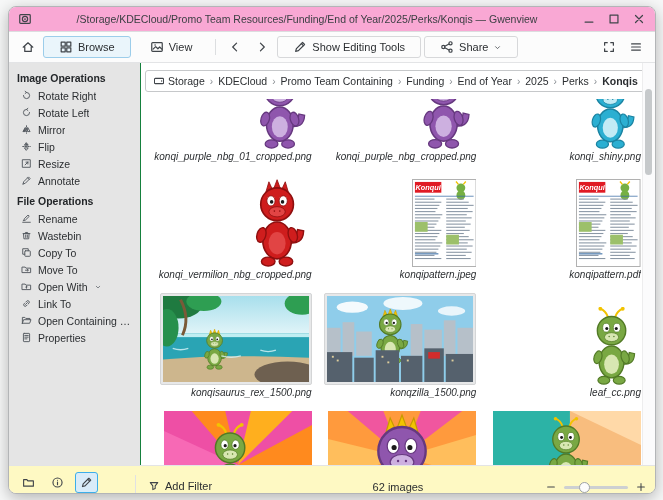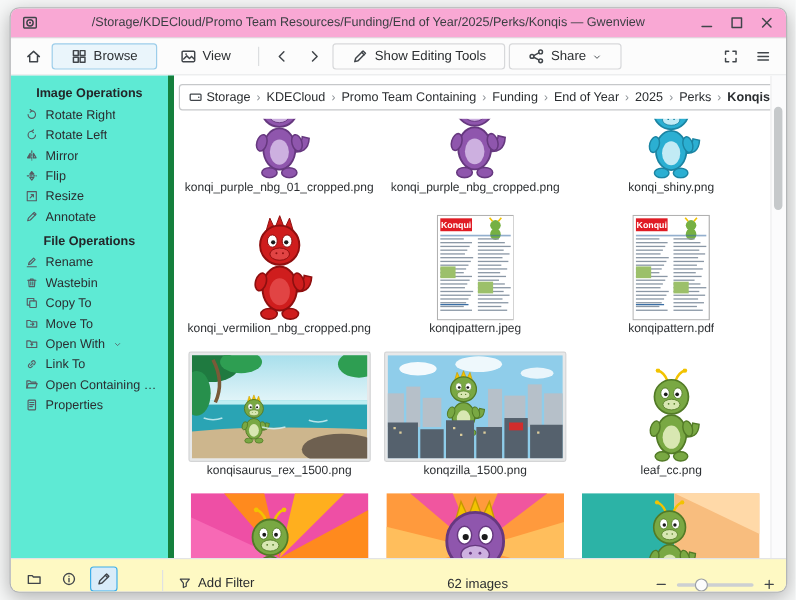--- a/index.html
+++ b/index.html
@@ -16,35 +16,35 @@
   .tbtn{display:flex;align-items:center;gap:5px;border:1px solid transparent;background:none;border-radius:3px;padding:3px 15px;font-size:11px;color:#2b2e31;font-family:inherit;cursor:default;}
   .tbtn.active{background:#eaf5fb;border-color:#9ccdea;}
   .tbtn.outlined{border-color:#d7d8da;}
   .icononly{padding:3px 4px;}
   .vsep{width:1px;height:16px;background:#dcdee0;margin:0 4px;}
   .spacer{flex:1;}
   [data-icon] svg{width:14px;height:14px;color:#40454a;display:block;}
   .caret svg{width:9px;height:9px;}
   
   .main{flex:1;display:flex;min-height:0;}
-  .sidebar{width:131px;flex:0 0 auto;border-right:5px solid #15803d;background:#5eead4;padding:3px 0;overflow:hidden;text-align:center;}
+  .sidebar{width:131px;flex:0 0 auto;border-right:1px solid #15803d;background:#e5e5e5;padding:3px 0;overflow:hidden;}
   .side-title{font-size:10.5px;font-weight:bold;color:#232629;padding:6px 8px 3px;}
   .side-item{display:flex;align-items:center;gap:6px;padding:2.5px 6px 2.5px 12px;font-size:10.5px;color:#2b2e31;cursor:default;white-space:nowrap;overflow:hidden;}
   .side-item .sicon svg{width:11px;height:11px;color:#565c62;}
   .scaret svg{width:8px;height:8px;color:#565c62;}
   .slabel{overflow:hidden;text-overflow:ellipsis;}
   .content{flex:1;position:relative;background:#fff;min-width:0;overflow:hidden;}
   .crumbbar{position:absolute;top:0;left:0;right:0;height:30px;background:#fff;z-index:3;display:flex;align-items:center;padding:3px 5px 3px 4px;}
   .crumbpill{flex:1;height:20px;background:#fff;border:1px solid #c6c8ca;border-radius:3px;display:flex;align-items:center;gap:3px;padding:0 7px;font-size:10.5px;color:#2b2e31;overflow:hidden;white-space:nowrap;}
   .crumb-ico svg{width:12px;height:12px;}
   .crumb-sep{color:#8a8f94;font-size:10px;margin:0 2px;}
   .crumb-item{cursor:default;}
   .crumb-item.last{font-weight:bold;}
   .grid{position:absolute;top:-6px;left:6px;right:14px;display:grid;grid-template-columns:repeat(3,1fr);grid-auto-rows:118px;z-index:1;}
-  .cell{margin:0;display:flex;flex-direction:column;align-items:center;}
+  .cell{margin:0;display:flex;flex-direction:column;align-items:flex-end;font-style:italic;}
   .art{height:92px;display:flex;align-items:flex-end;justify-content:center;}
   .art.framed{align-items:center;background:#e7e8e9;border:1px solid #d4d5d6;border-radius:2px;padding:2px;height:auto;margin-top:0;}
   .cap{height:16px;line-height:16px;font-size:10px;color:#2b2e31;text-align:center;max-width:160px;white-space:nowrap;overflow:hidden;text-overflow:ellipsis;}
   .scrollbar{position:absolute;top:0;right:0;bottom:0;width:12px;background:#fbfbfc;border-left:1px solid #ededee;z-index:4;}
   .sthumb{position:absolute;top:26px;left:2px;width:7px;height:86px;background:#c6c9cb;border-radius:4px;}
   
   .statusbar{height:27px;flex:0 0 auto;background:#fef9c3;border-top:1px solid #e3e4e6;display:flex;align-items:flex-end;position:relative;padding:0 8px;gap:6px;}
   .sb-left{width:112px;display:flex;gap:6px;align-items:center;flex:0 0 auto;}
   .sb-btn{width:21px;height:19px;display:flex;align-items:center;justify-content:center;border:1px solid transparent;border-radius:3px;background:none;cursor:default;}
   .sb-btn svg{width:13px;height:13px;}

